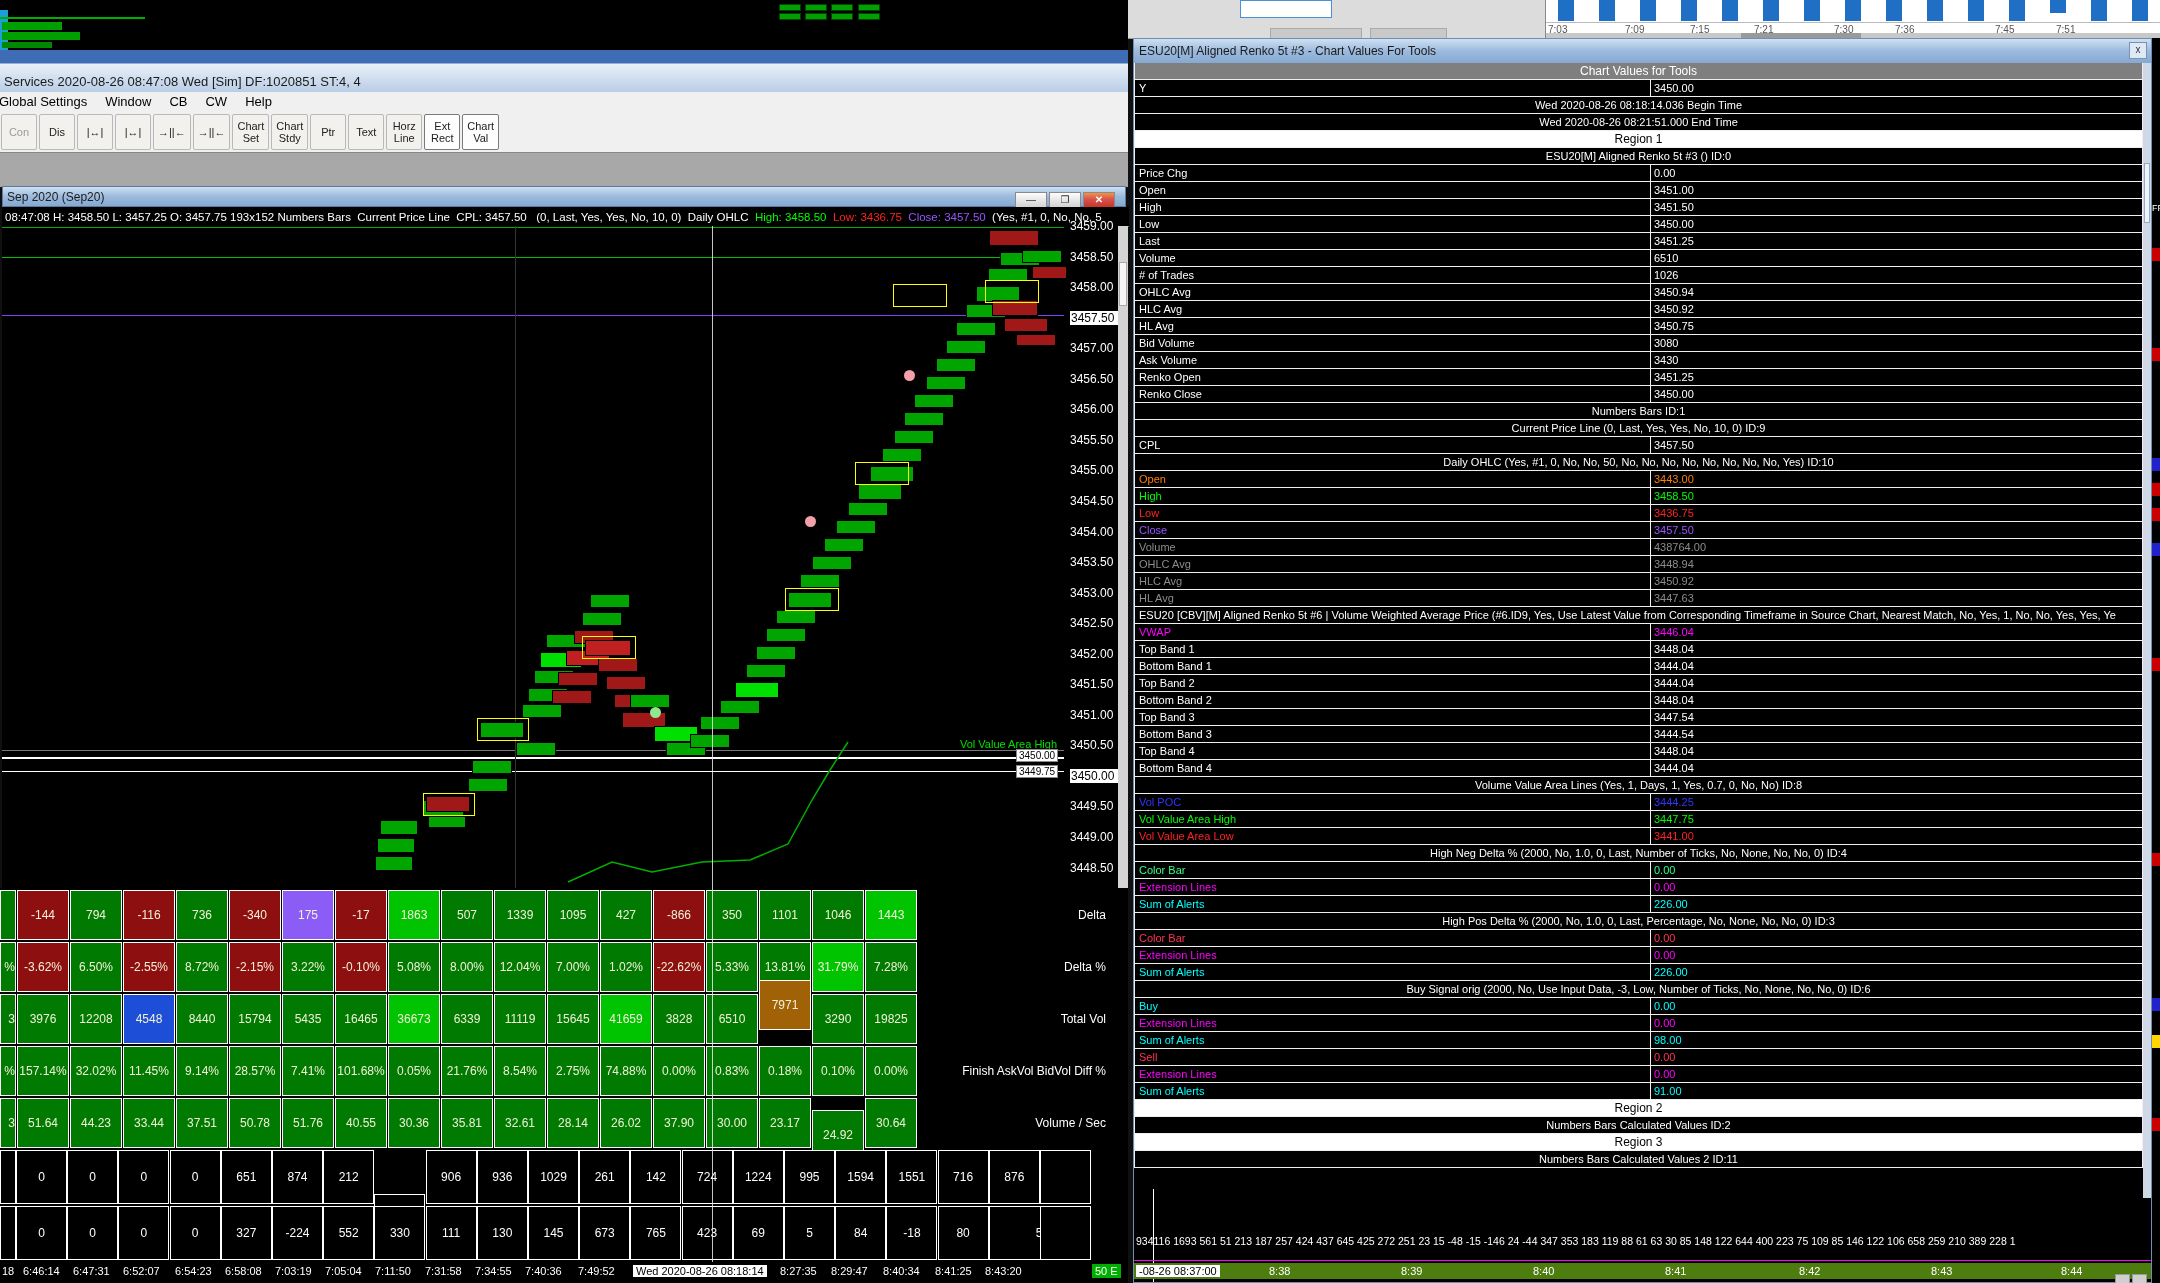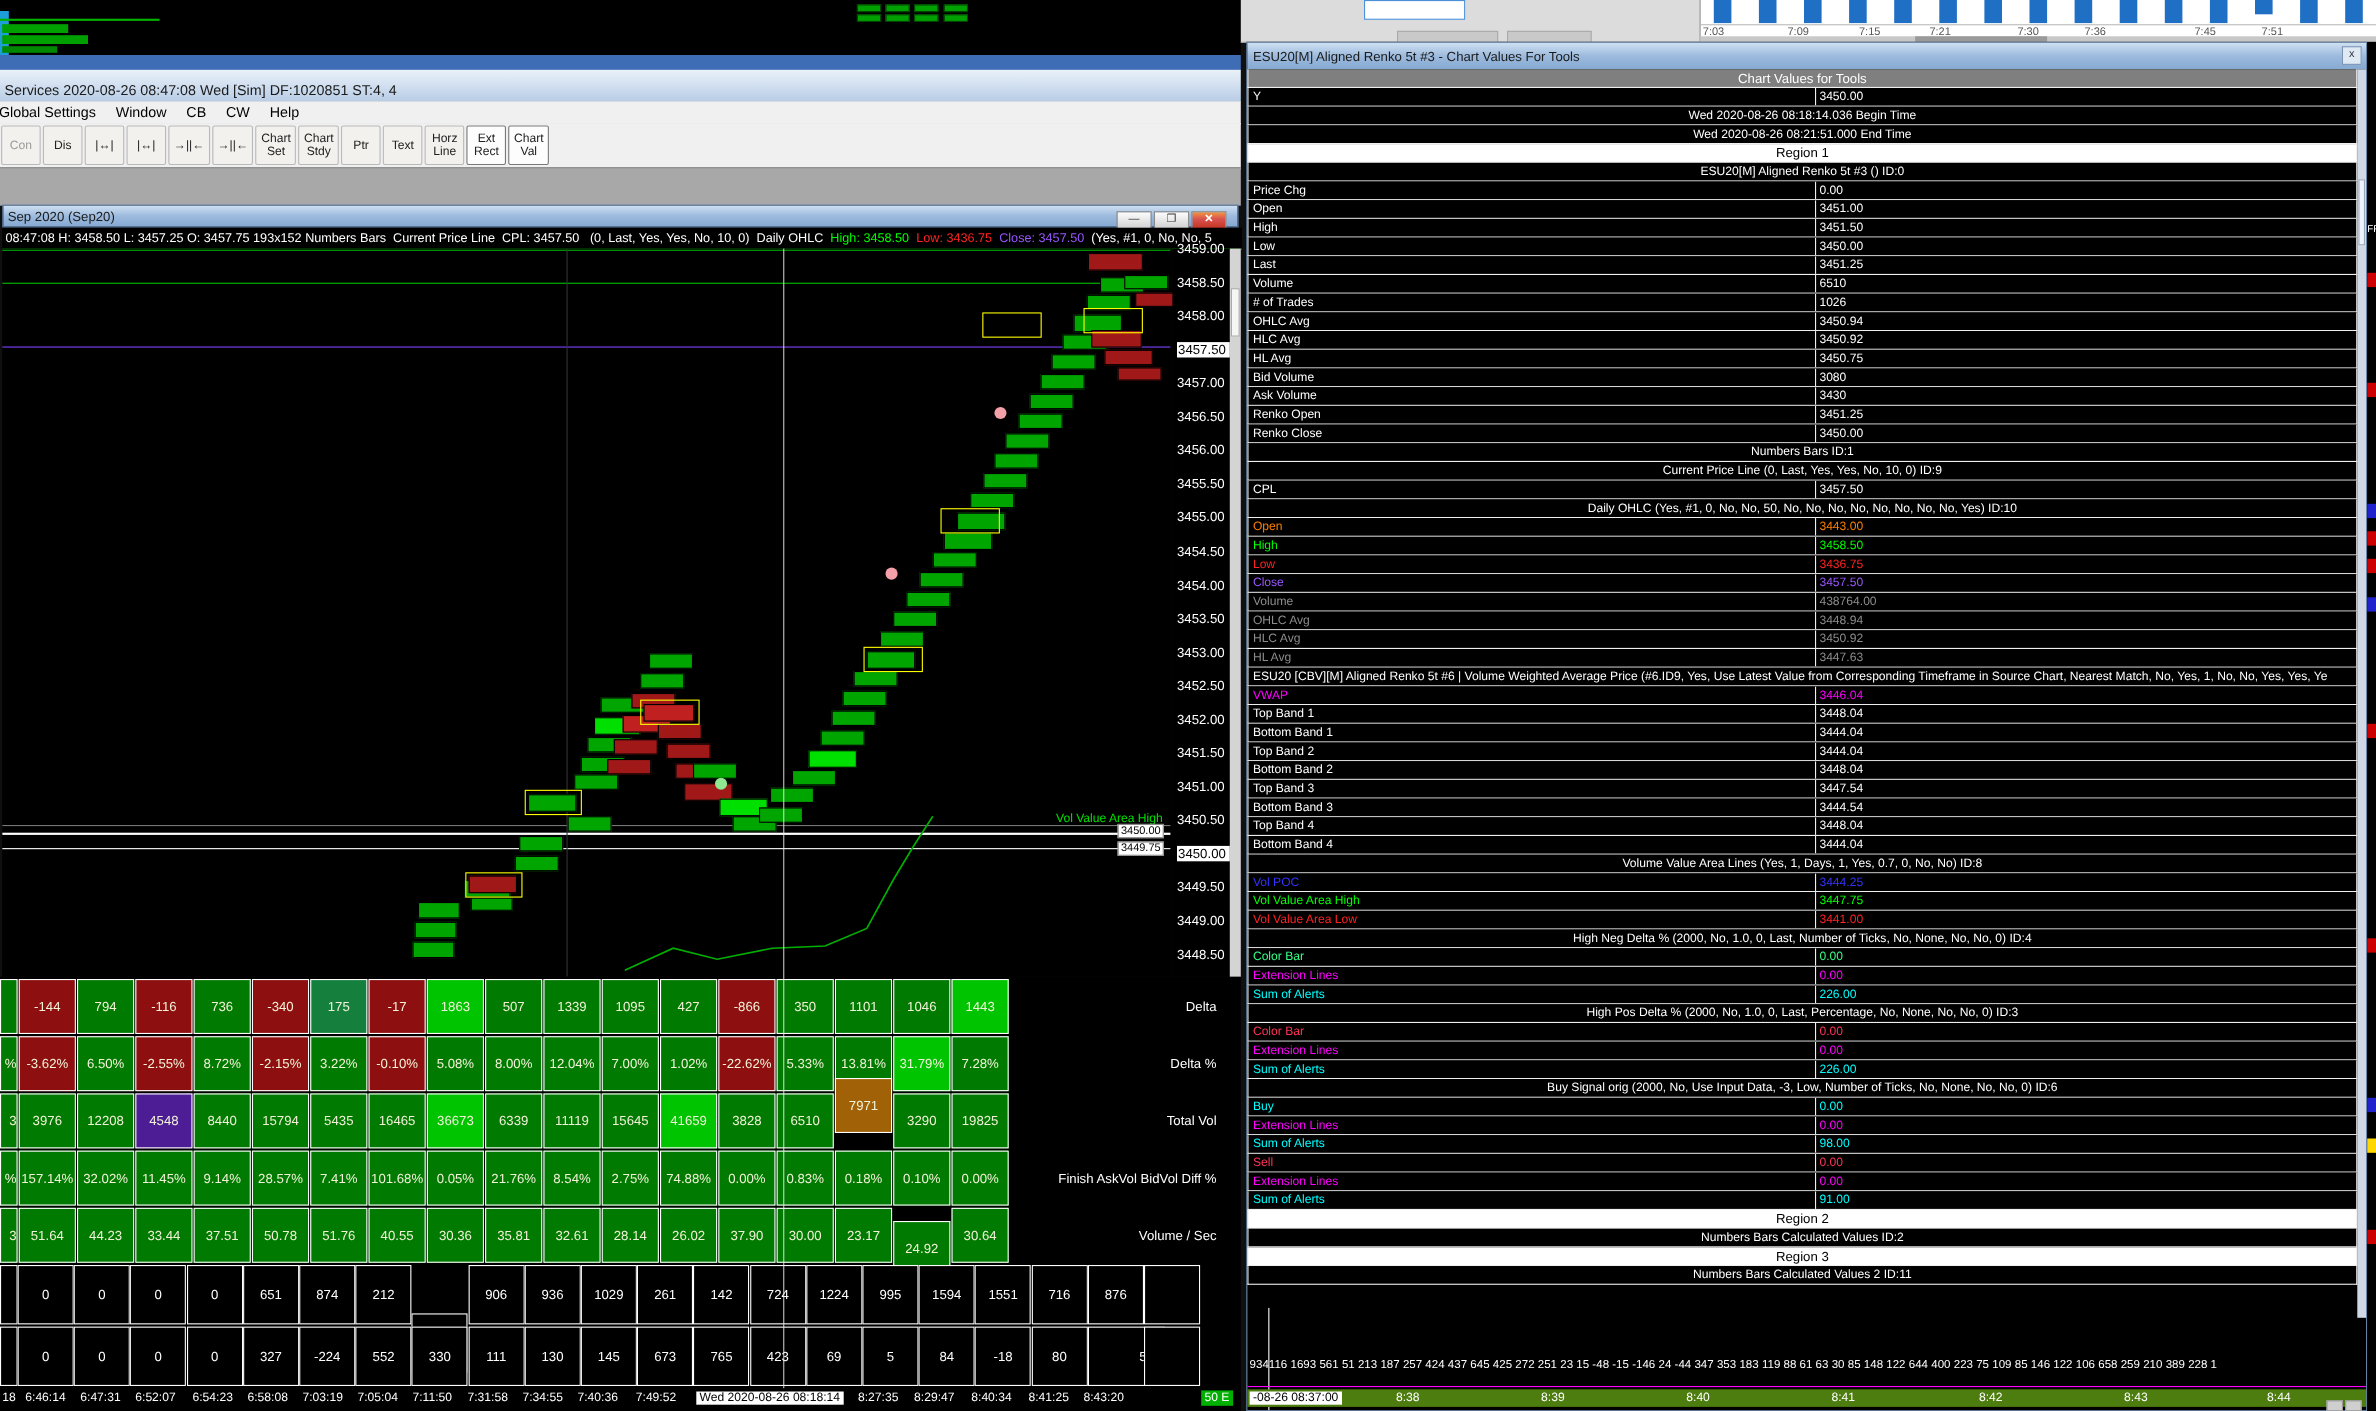--- a/index.html
+++ b/index.html
@@ -263,21 +263,21 @@
     <div style="position:absolute;left:1px;top:36px;width:8px;height:44px;background:#f6f6f6;border:1px solid #aaa;box-sizing:border-box;"></div>
   </div>
 
   <div class="abs" id="numbers-table" style="left:0;top:888px;width:1128px;height:262px;background:#000;">
       <div class="ncell" style="left: 0px; top: 2px; width: 16px; height: 50px; background: rgb(0, 122, 0); justify-content: flex-end;"></div>
       <div class="ncell" style="left: 17px; top: 2px; width: 52px; height: 50px; background: rgb(141, 15, 15);">-144</div>
       <div class="ncell" style="left: 70px; top: 2px; width: 52px; height: 50px; background: rgb(0, 122, 0);">794</div>
       <div class="ncell" style="left: 123px; top: 2px; width: 52px; height: 50px; background: rgb(141, 15, 15);">-116</div>
       <div class="ncell" style="left: 176px; top: 2px; width: 52px; height: 50px; background: rgb(0, 122, 0);">736</div>
       <div class="ncell" style="left: 229px; top: 2px; width: 52px; height: 50px; background: rgb(141, 15, 15);">-340</div>
-      <div class="ncell" style="left: 282px; top: 2px; width: 52px; height: 50px; background: #15803d;">175</div>
+      <div class="ncell" style="left: 282px; top: 2px; width: 52px; height: 50px; background: #8b5cf6;">175</div>
       <div class="ncell" style="left: 335px; top: 2px; width: 52px; height: 50px; background: rgb(141, 15, 15);">-17</div>
       <div class="ncell" style="left: 388px; top: 2px; width: 52px; height: 50px; background: rgb(0, 196, 0);">1863</div>
       <div class="ncell" style="left: 441px; top: 2px; width: 52px; height: 50px; background: rgb(0, 122, 0);">507</div>
       <div class="ncell" style="left: 494px; top: 2px; width: 52px; height: 50px; background: rgb(0, 122, 0);">1339</div>
       <div class="ncell" style="left: 547px; top: 2px; width: 52px; height: 50px; background: rgb(0, 122, 0);">1095</div>
       <div class="ncell" style="left: 600px; top: 2px; width: 52px; height: 50px; background: rgb(0, 122, 0);">427</div>
       <div class="ncell" style="left: 653px; top: 2px; width: 52px; height: 50px; background: rgb(141, 15, 15);">-866</div>
       <div class="ncell" style="left: 706px; top: 2px; width: 52px; height: 50px; background: rgb(0, 122, 0);">350</div>
       <div class="ncell" style="left: 759px; top: 2px; width: 52px; height: 50px; background: rgb(0, 122, 0);">1101</div>
       <div class="ncell" style="left: 812px; top: 2px; width: 52px; height: 50px; background: rgb(0, 122, 0);">1046</div>
@@ -298,21 +298,21 @@
       <div class="ncell" style="left: 600px; top: 54px; width: 52px; height: 50px; background: rgb(0, 122, 0);">1.02%</div>
       <div class="ncell" style="left: 653px; top: 54px; width: 52px; height: 50px; background: rgb(141, 15, 15);">-22.62%</div>
       <div class="ncell" style="left: 706px; top: 54px; width: 52px; height: 50px; background: rgb(0, 122, 0);">5.33%</div>
       <div class="ncell" style="left: 759px; top: 54px; width: 52px; height: 50px; background: rgb(0, 122, 0);">13.81%</div>
       <div class="ncell" style="left: 812px; top: 54px; width: 52px; height: 50px; background: rgb(0, 196, 0);">31.79%</div>
       <div class="ncell" style="left: 865px; top: 54px; width: 52px; height: 50px; background: rgb(0, 122, 0);">7.28%</div>
       <div class="rowlabel" style="left: 886px; top: 72px;">Delta %</div>
       <div class="ncell" style="left: 0px; top: 106px; width: 16px; height: 50px; background: rgb(0, 122, 0); justify-content: flex-end;">3</div>
       <div class="ncell" style="left: 17px; top: 106px; width: 52px; height: 50px; background: rgb(0, 122, 0);">3976</div>
       <div class="ncell" style="left: 70px; top: 106px; width: 52px; height: 50px; background: rgb(0, 122, 0);">12208</div>
-      <div class="ncell" style="left: 123px; top: 106px; width: 52px; height: 50px; background: #4c1d95;">4548</div>
+      <div class="ncell" style="left: 123px; top: 106px; width: 52px; height: 50px; background: #1d4ed8;">4548</div>
       <div class="ncell" style="left: 176px; top: 106px; width: 52px; height: 50px; background: rgb(0, 122, 0);">8440</div>
       <div class="ncell" style="left: 229px; top: 106px; width: 52px; height: 50px; background: rgb(0, 122, 0);">15794</div>
       <div class="ncell" style="left: 282px; top: 106px; width: 52px; height: 50px; background: rgb(0, 122, 0);">5435</div>
       <div class="ncell" style="left: 335px; top: 106px; width: 52px; height: 50px; background: rgb(0, 122, 0);">16465</div>
       <div class="ncell" style="left: 388px; top: 106px; width: 52px; height: 50px; background: rgb(0, 196, 0);">36673</div>
       <div class="ncell" style="left: 441px; top: 106px; width: 52px; height: 50px; background: rgb(0, 122, 0);">6339</div>
       <div class="ncell" style="left: 494px; top: 106px; width: 52px; height: 50px; background: rgb(0, 122, 0);">11119</div>
       <div class="ncell" style="left: 547px; top: 106px; width: 52px; height: 50px; background: rgb(0, 122, 0);">15645</div>
       <div class="ncell" style="left: 600px; top: 106px; width: 52px; height: 50px; background: rgb(0, 196, 0);">41659</div>
       <div class="ncell" style="left: 653px; top: 106px; width: 52px; height: 50px; background: rgb(0, 122, 0);">3828</div>

